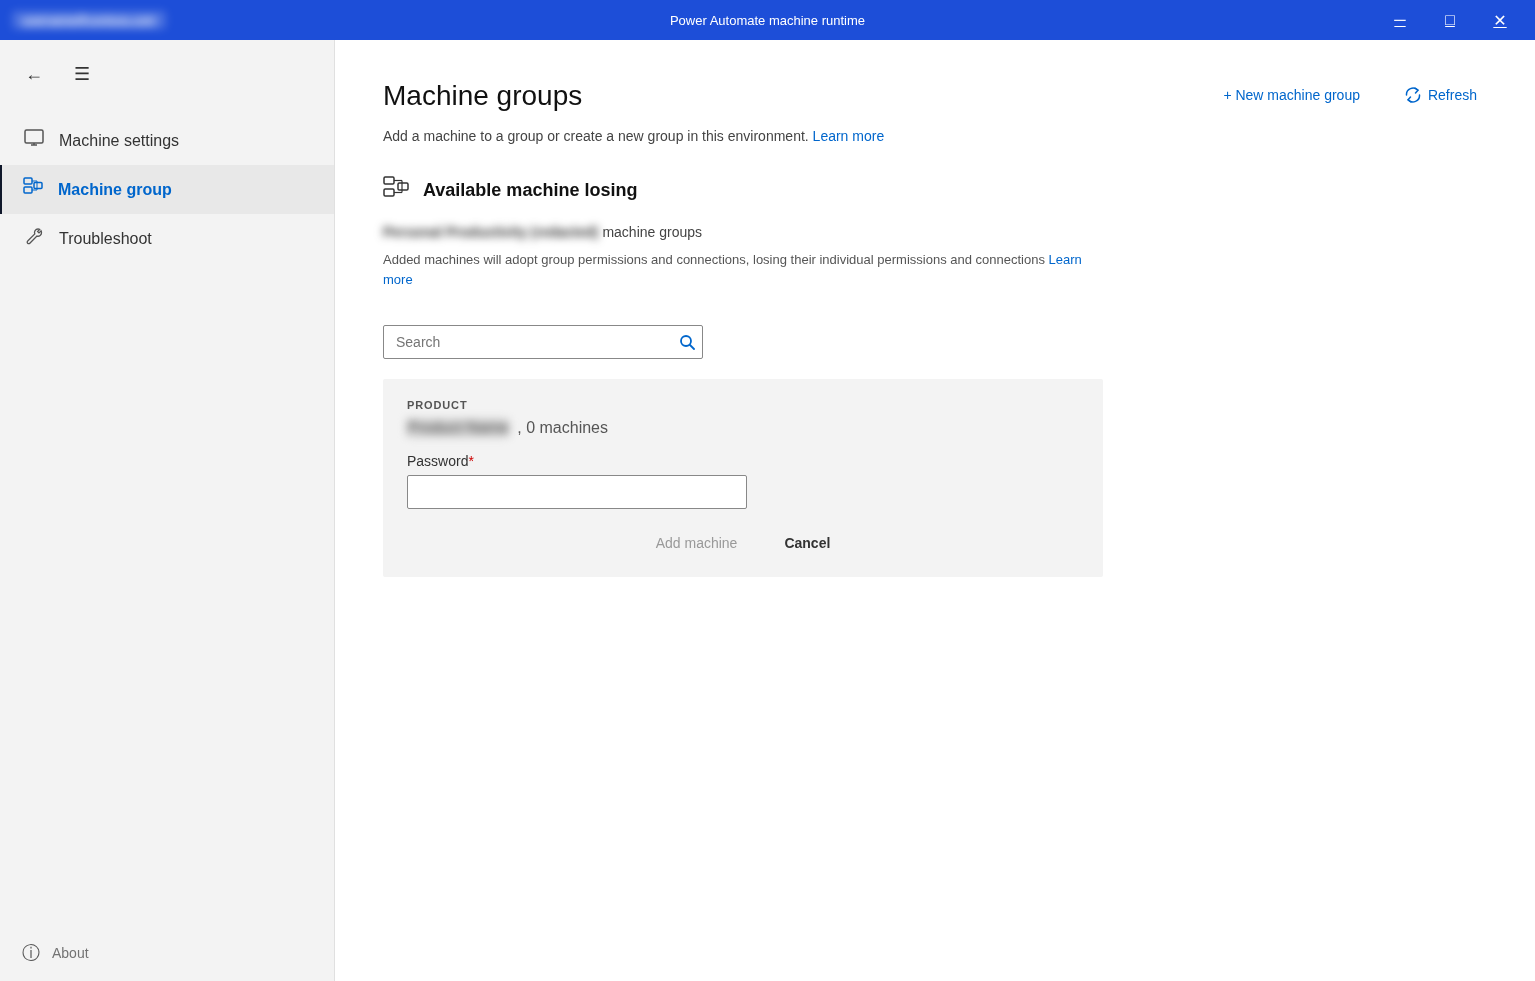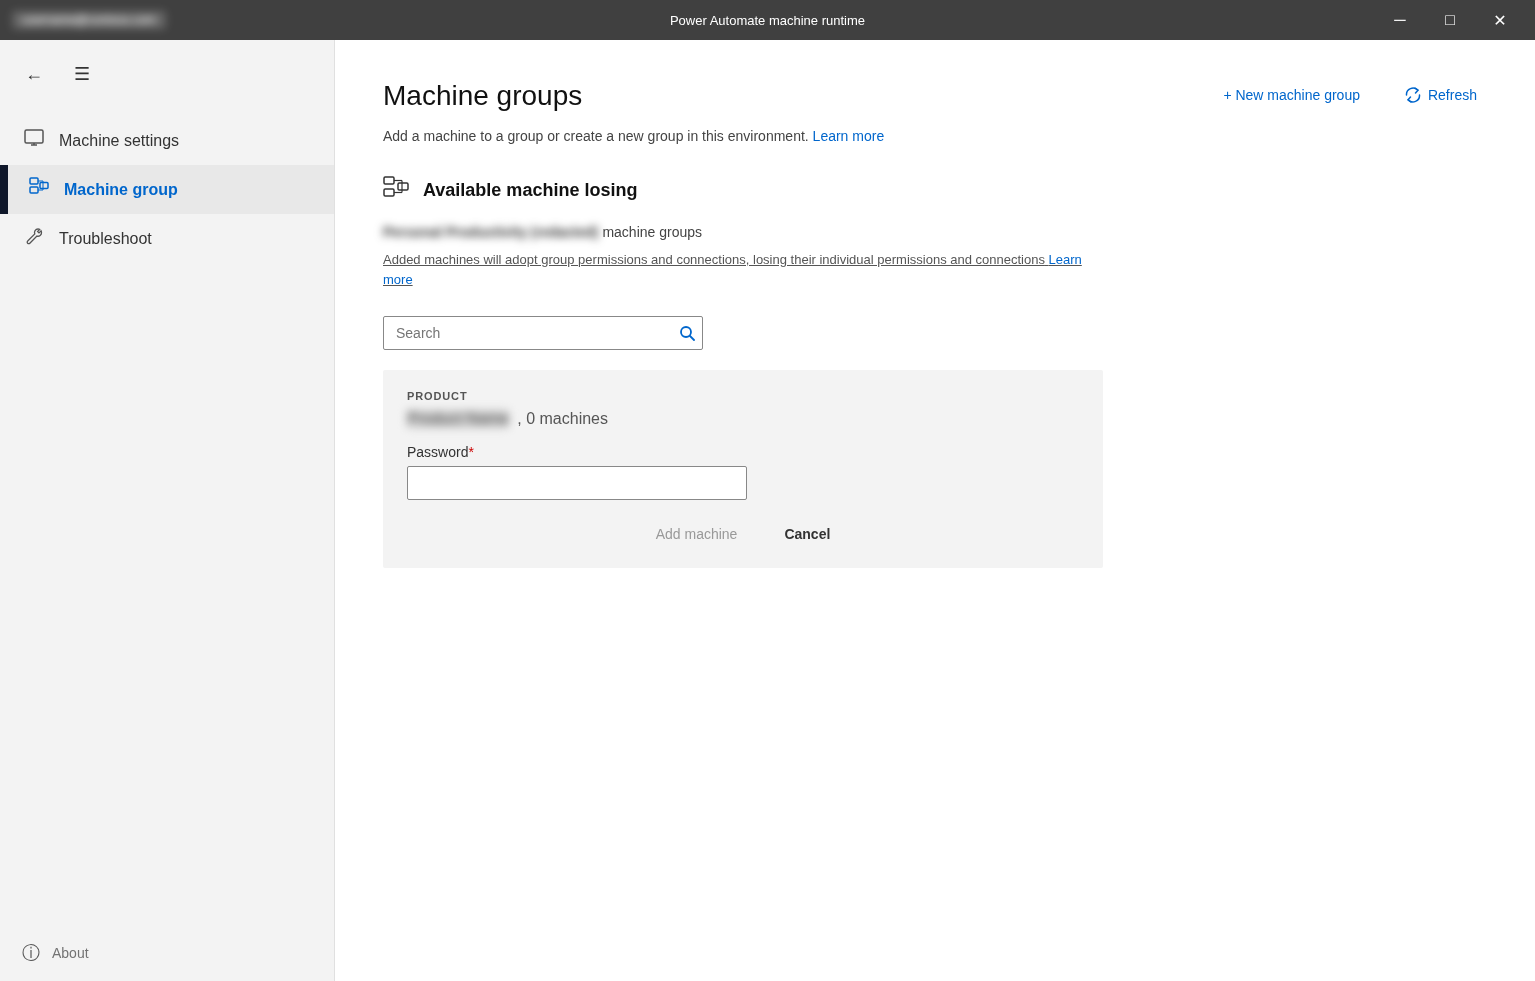--- a/index.html
+++ b/index.html
@@ -6,29 +6,30 @@
 
     body {
       width: 1535px;
       height: 981px;
       overflow: hidden;
       background: #f3f3f3;
     }
 
     
     .title-bar {
-      background: #404040;
+      background: #1d4ed8;
       height: 40px;
       display: flex;
       align-items: center;
       justify-content: space-between;
       padding: 0 12px;
       color: white;
       font-size: 13px;
       user-select: none;
+      text-decoration: underline;
     }
     .title-bar-title {
       position: absolute;
       left: 50%;
       transform: translateX(-50%);
       font-size: 13px;
       color: white;
     }
     .title-bar-user {
       background: rgba(255,255,255,0.2);
@@ -115,21 +116,21 @@
       align-items: center;
       gap: 14px;
       padding: 12px 20px;
       cursor: pointer;
       font-size: 16px;
       color: #333;
       position: relative;
       border-left: 3px solid transparent;
     }
     .nav-item.active {
-      border-left: 8px solid #0f172a;
+      border-left: 2px solid #0f172a;
       background: #e8e8e8;
       font-weight: 600;
       color: #0066cc;
     }
     .nav-icon {
       font-size: 18px;
       color: #555;
       width: 22px;
       text-align: center;
     }
@@ -232,24 +233,23 @@
     .env-name {
       font-weight: 600;
       color: #333;
       filter: blur(4px);
       display: inline-block;
     }
 
     .env-permissions {
       font-size: 13px;
       color: #555;
-      margin-bottom: 27px;
+      margin-bottom: 36px;
       max-width: 720px;
       line-height: 1.5;
-      text-decoration: underline;
     }
     .env-permissions a {
       color: #0066cc;
       text-decoration: none;
     }
 
     
     .search-container {
       position: relative;
       width: 320px;

